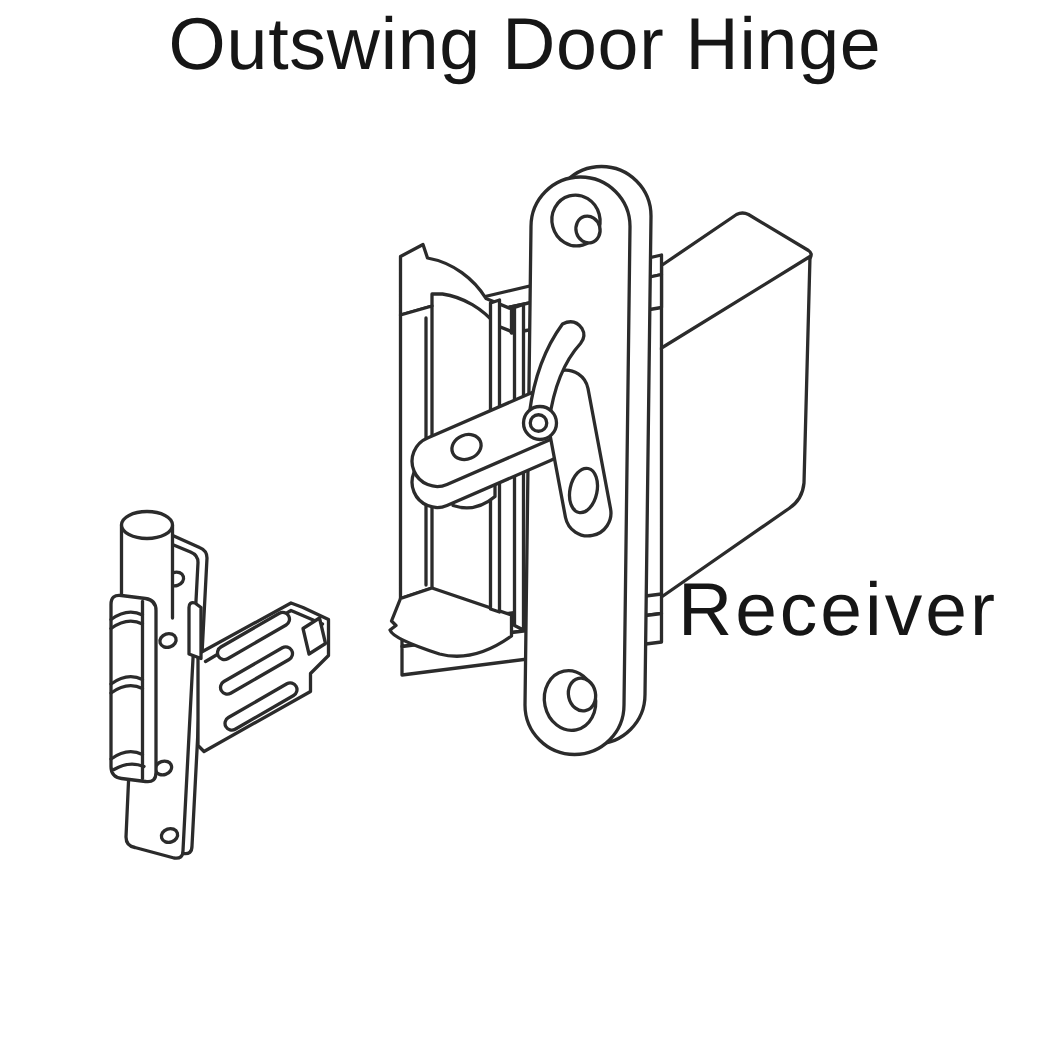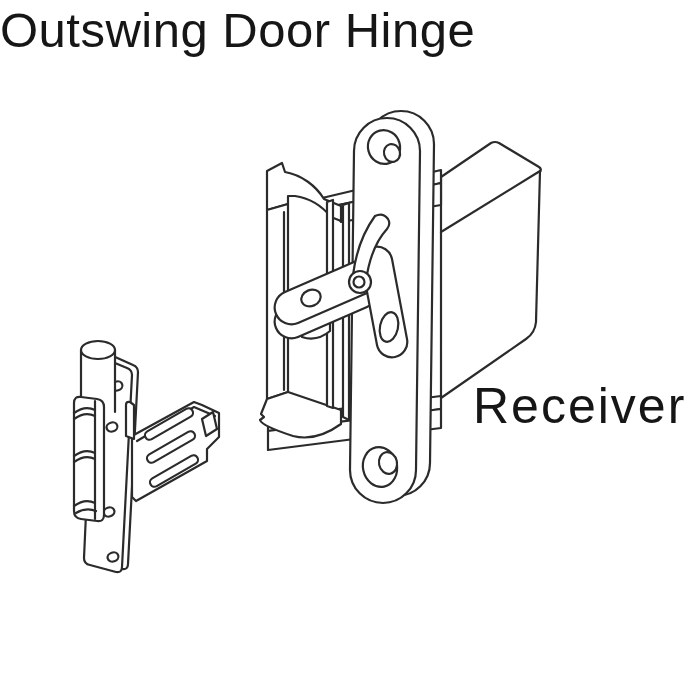--- a/index.html
+++ b/index.html
@@ -11,22 +11,22 @@
   body{
     width:700px;height:700px;background:var(--bg);
     font-family:"Liberation Sans", sans-serif;
   }
   .stage{position:relative;width:700px;height:700px;overflow:hidden;background:var(--bg);}
   .label{
     position:absolute;color:var(--text);
     font-size:50px;line-height:1;white-space:nowrap;
     font-weight:400;
   }
-  .title{left:0;right:0;top:6px;font-size:49px;letter-spacing:0.5px;}
-  .receiver-label{left:452px;top:381px;letter-spacing:2px;margin-left:21px;}
+  .title{left:0;right:0;top:6px;text-align:center;font-size:49px;letter-spacing:0.5px;}
+  .receiver-label{left:452px;top:381px;letter-spacing:2px;}
   .leaf-label{left:141px;top:516px;letter-spacing:0.5px;}
   svg{position:absolute;left:0;top:0;}
   
   .s{fill:#ffffff;stroke:var(--line);stroke-width:2.2;stroke-linejoin:round;stroke-linecap:round;}
   .n{fill:none;stroke:var(--line);stroke-width:2.2;stroke-linejoin:round;stroke-linecap:round;}
   .f{fill:#ffffff;stroke:none;}
 </style>
 </head>
 <body>
 

